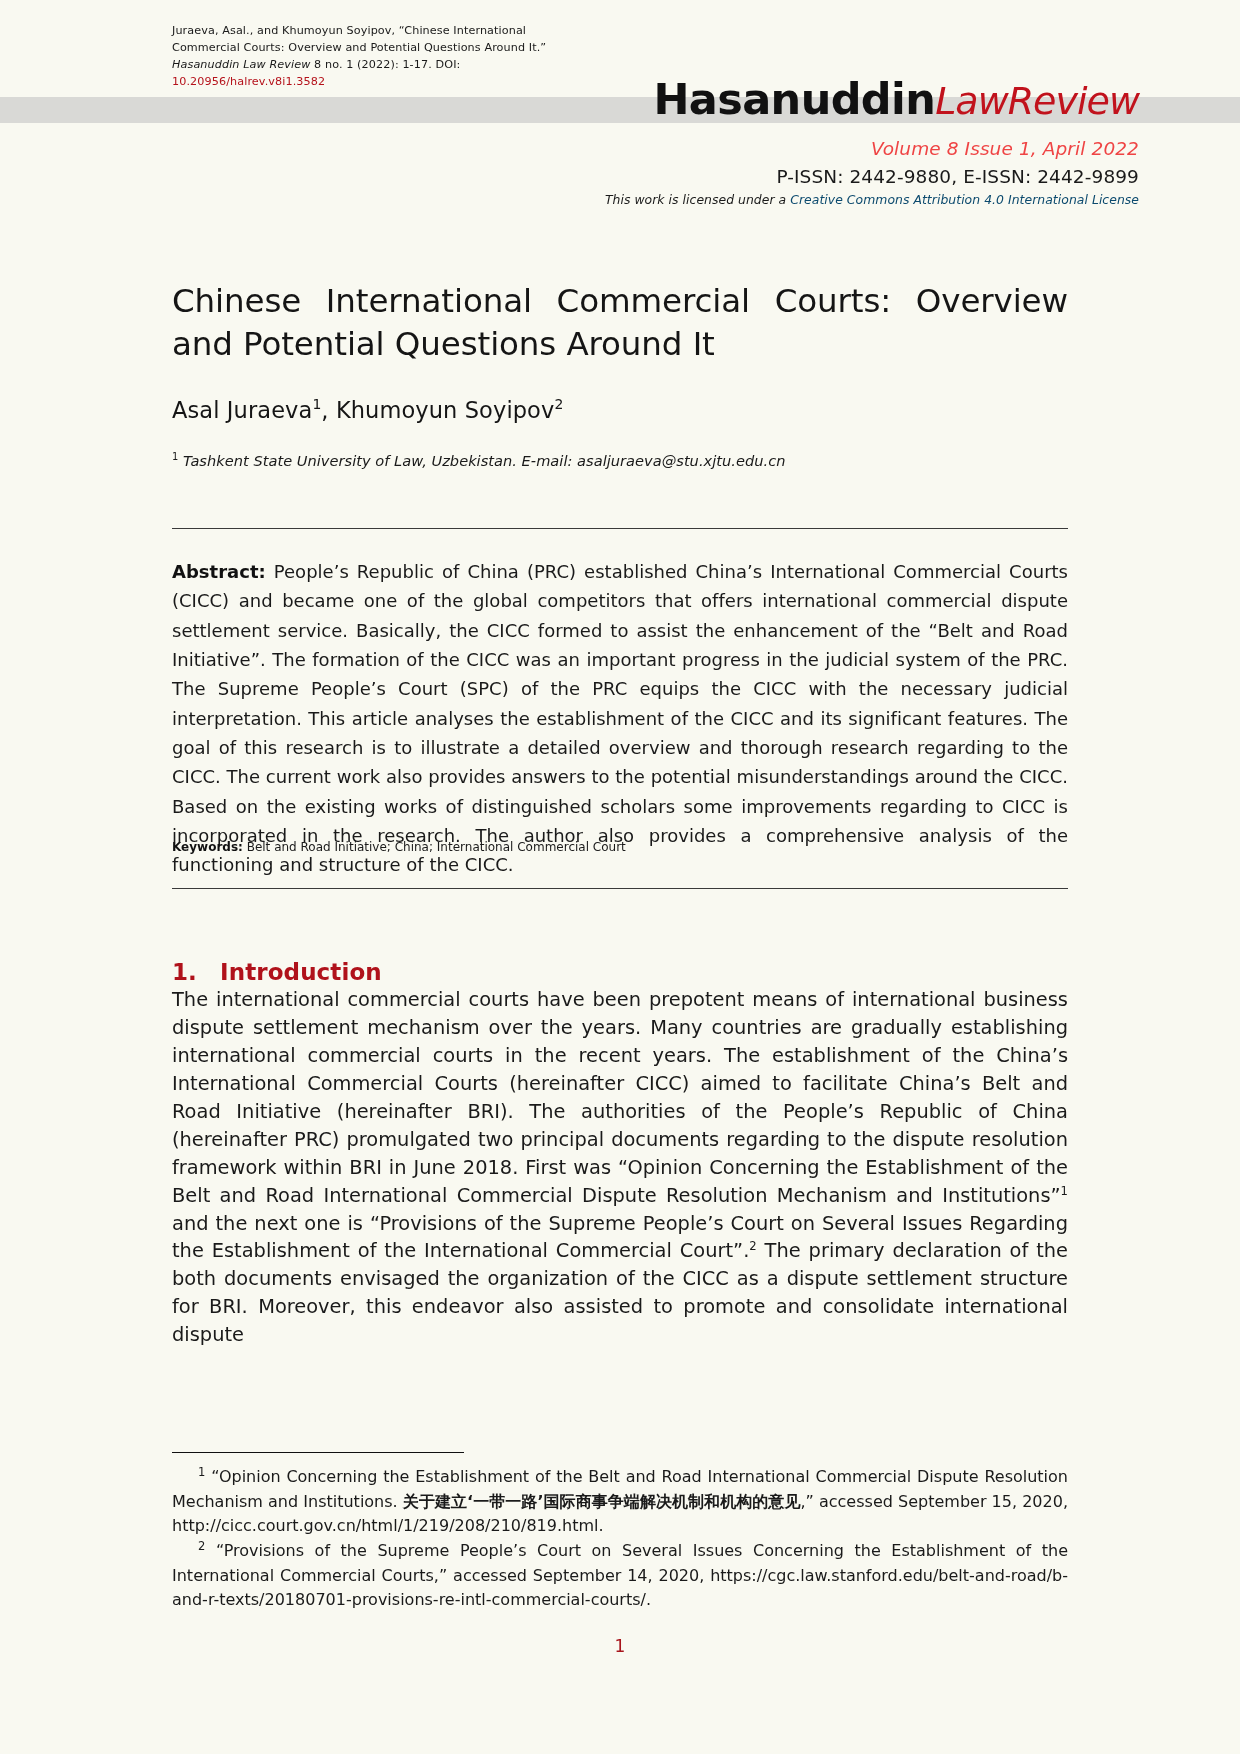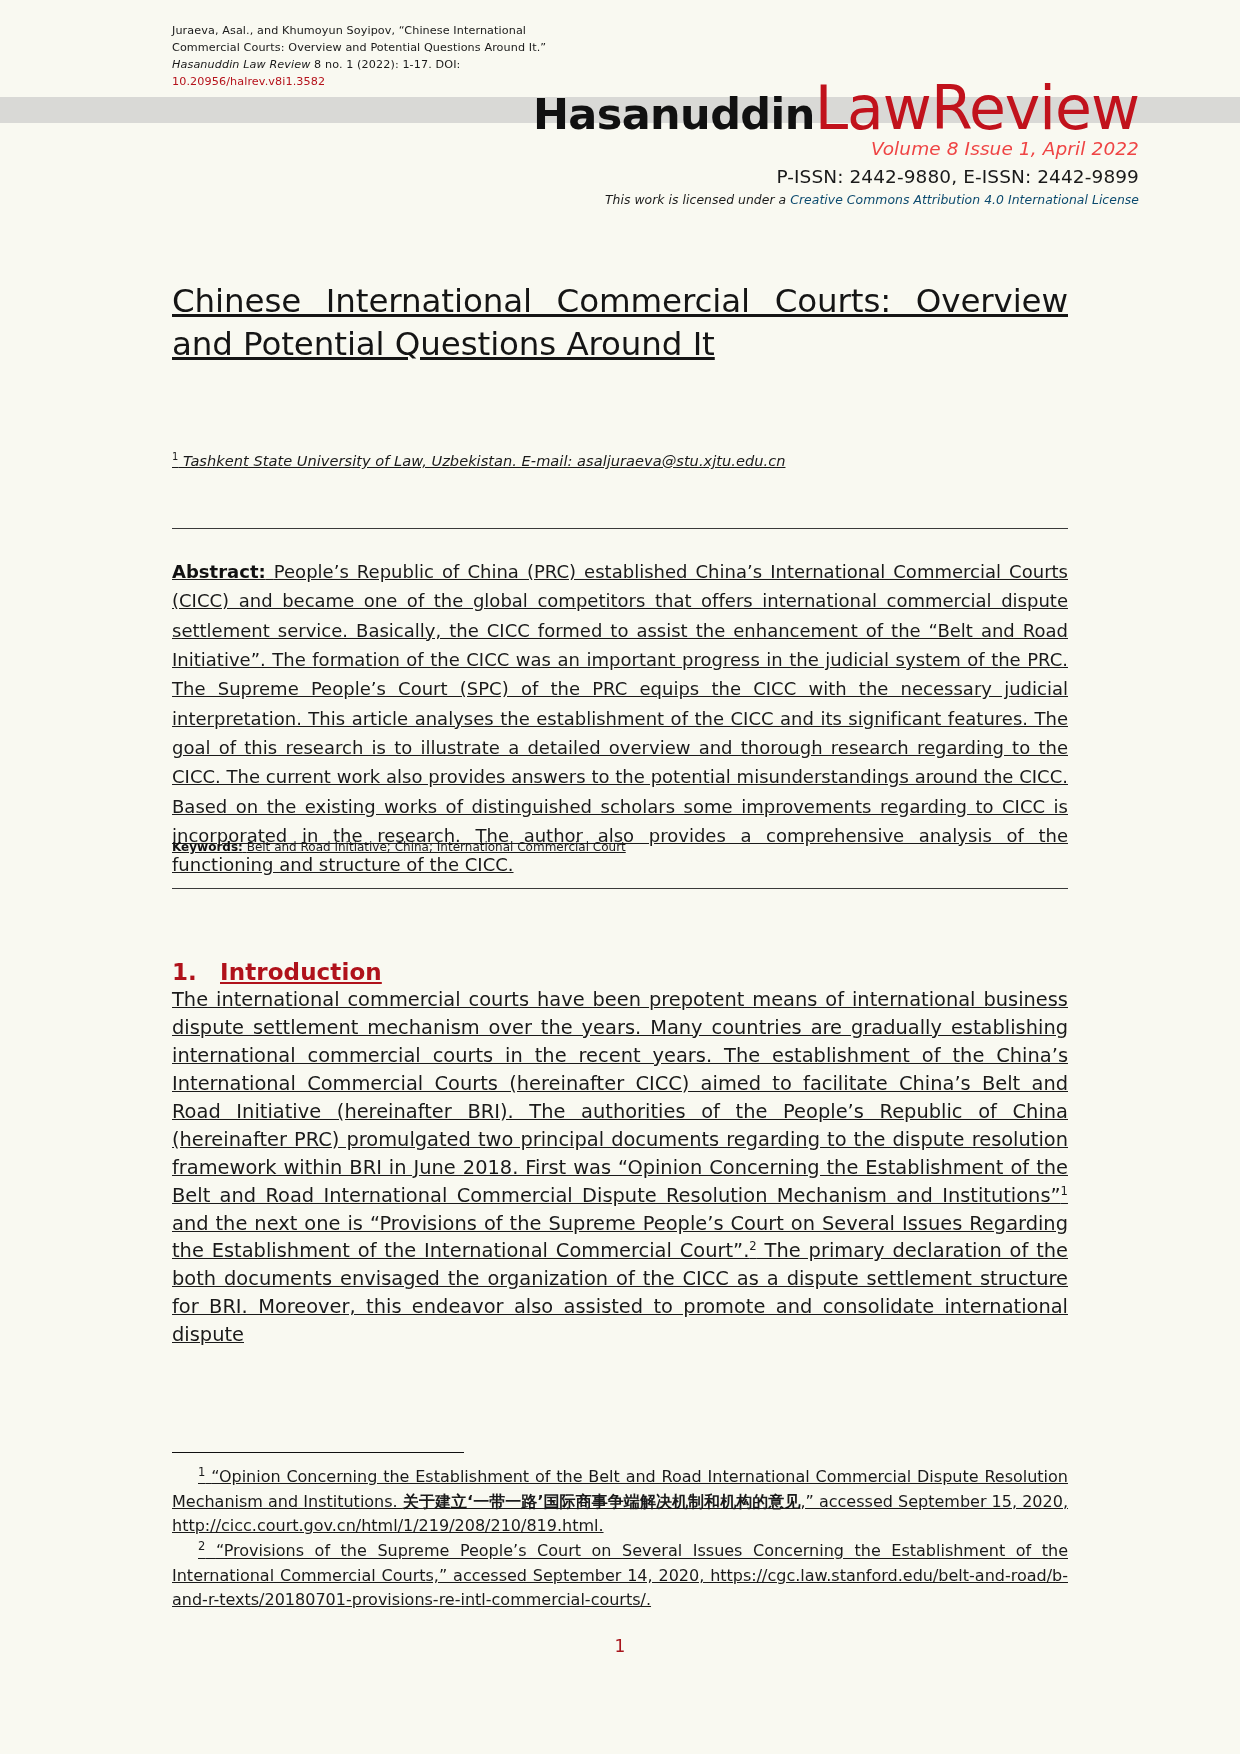--- a/index.html
+++ b/index.html
@@ -47,21 +47,21 @@
     position: absolute;
     right: 101px;
     top: 78px;
     font-size: 43px;
     line-height: 1;
     white-space: nowrap;
     font-weight: 700;
     letter-spacing: -0.6px;
   }
   .masthead .mh-black { color: #111111; }
-  .masthead .mh-red  { color: #c1121c; font-weight: 400; font-size: 60px; letter-spacing: -1px; }
+  .masthead .mh-red  { color: #c1121c; font-weight: 400; font-size: 38px; letter-spacing: -1px; font-style: italic; }
 
   .issue-line {
     position: absolute;
     right: 101px;
     top: 138px;
     font-size: 18.5px;
     color: #ef4444;
     letter-spacing: 0.1px;
     white-space: nowrap;
     font-style: italic;
@@ -85,21 +85,20 @@
     white-space: nowrap;
     letter-spacing: 0.05px;
   }
   .license-line .lic-link { color: #0c4a6e; }
 
   
   .col {
     position: absolute;
     left: 172px;
     width: 896px;
-    text-decoration: underline;
   }
 
   .art-title {
     top: 258px;
     font-size: 32.5px;
     line-height: 1.34;
     font-weight: 400;
     color: #151515;
     text-align: justify;
     text-align-last: left;
@@ -217,20 +216,23 @@
     <span class="mh-black">Hasanuddin</span><span class="mh-red">LawReview</span>
   </div>
   <div class="issue-line">Volume 8 Issue 1, April 2022</div>
   <div class="issn-line">P-ISSN: 2442-9880, E-ISSN: 2442-9899</div>
   <div class="license-line">
     <span>This work is licensed under a </span><span class="lic-link">Creative Commons Attribution 4.0 International License</span>
   </div>
 
   <h1 class="col art-title">Chinese International Commercial Courts: Overview and Potential Questions Around It</h1>
 
+  <div class="col authors">
+    <span>Asal Juraeva</span><sup>1</sup>, <span>Khumoyun Soyipov</span><sup>2</sup>
+  </div>
 
   <div class="col affils">
     <div><sup>1</sup> <span>Tashkent State University of Law, Uzbekistan. E-mail: asaljuraeva@stu.xjtu.edu.cn</span></div>
   </div>
 
   <div class="rule rule-top"></div>
 
   <div class="col abstract">
     <span class="lbl">Abstract:</span>
     <span>People’s Republic of China (PRC) established China’s International Commercial Courts (CICC) and became one of the global competitors that offers international commercial dispute settlement service. Basically, the CICC formed to assist the enhancement of the “Belt and Road Initiative”. The formation of the CICC was an important progress in the judicial system of the PRC. The Supreme People’s Court (SPC) of the PRC equips the CICC with the necessary judicial interpretation. This article analyses the establishment of the CICC and its significant features. The goal of this research is to illustrate a detailed overview and thorough research regarding to the CICC. The current work also provides answers to the potential misunderstandings around the CICC. Based on the existing works of distinguished scholars some improvements regarding to CICC is incorporated in the research. The author also provides a comprehensive analysis of the functioning and structure of the CICC.</span>

